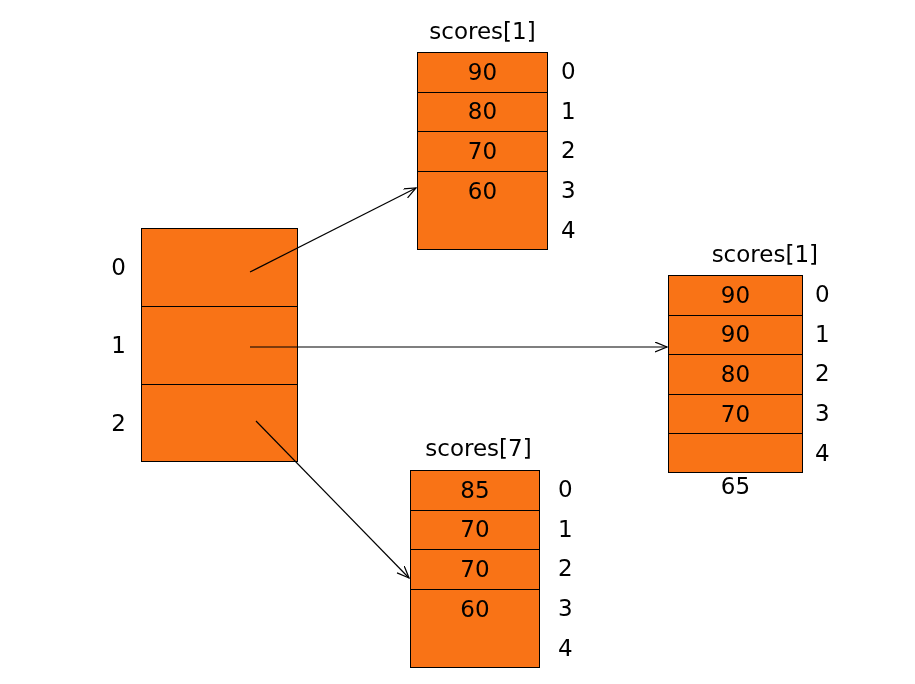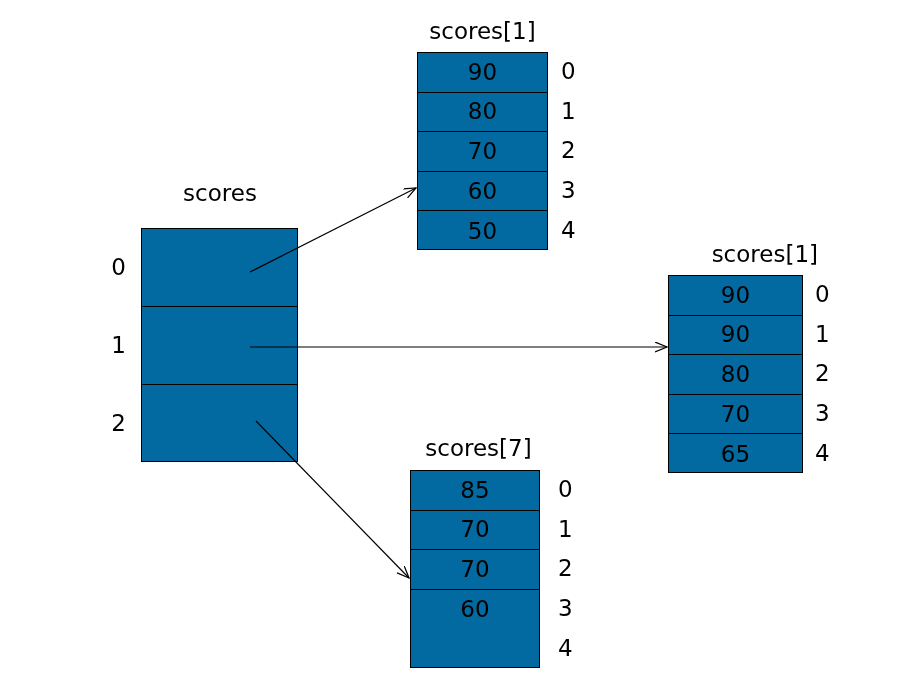--- a/index.html
+++ b/index.html
@@ -22,21 +22,21 @@
     font-size: 23px;
     color: #000000;
     white-space: nowrap;
     text-align: center;
     line-height: 1;
   }
   .arr-box {
     position: absolute;
     border: 1px solid #000000;
     box-sizing: border-box;
-    background: #0369a1;
+    background: #f97316;
   }
   .arr-cell {
     box-sizing: border-box;
     border-bottom: 1px solid #000000;
     display: flex;
     align-items: center;
     justify-content: center;
     font-size: 23px;
     color: #000000;
     line-height: 1;
@@ -63,49 +63,47 @@
     width: 915px;
     height: 684px;
     pointer-events: none;
   }
 </style>
 </head>
 <body>
 
 <div id="canvas">
 
-  <div class="arr-title" id="root-title" style="left: 150px; top: 182px; width: 140px;">scores</div>
 
   <div class="arr-box" id="root-box" style="left: 141px; top: 228px; width: 157px; height: 234px;">
       <div class="arr-cell" style="height: 78px;"></div>
       <div class="arr-cell" style="height: 78px;"></div>
       <div class="arr-cell" style="height: 78px;"></div>
     </div>
 
   <div id="subarrays">
       <div class="arr-title" style="left: 400px; top: 20px; width: 165px;">scores[1]</div>
       <div class="arr-box" style="left: 417px; top: 52px; width: 131px; height: 198px;">
         <div class="arr-cell" style="height: 39.6px;">90</div>
         <div class="arr-cell" style="height: 39.6px;">80</div>
         <div class="arr-cell" style="height: 39.6px;">70</div>
         <div class="arr-cell" style="height: 39.6px;">60</div>
-        <div class="arr-cell" style="height: 39.6px;">50</div>
       </div>
       <div class="idx-label" style="left: 561px; top: 52px; width: 40px; height: 39.6px;">0</div>
       <div class="idx-label" style="left: 561px; top: 91.6px; width: 40px; height: 39.6px;">1</div>
       <div class="idx-label" style="left: 561px; top: 131.2px; width: 40px; height: 39.6px;">2</div>
       <div class="idx-label" style="left: 561px; top: 170.8px; width: 40px; height: 39.6px;">3</div>
       <div class="idx-label" style="left: 561px; top: 210.4px; width: 40px; height: 39.6px;">4</div>
       <div class="arr-title" style="left: 653px; top: 243px; width: 165px; text-align: right;">scores[1]</div>
       <div class="arr-box" style="left: 668px; top: 275px; width: 135px; height: 198px;">
         <div class="arr-cell" style="height: 39.6px;">90</div>
         <div class="arr-cell" style="height: 39.6px;">90</div>
         <div class="arr-cell" style="height: 39.6px;">80</div>
         <div class="arr-cell" style="height: 39.6px;">70</div>
-        <div class="arr-cell" style="height: 39.6px;">65</div>
+        <div class="arr-cell" style="height: 39.6px; margin-top: 32px;">65</div>
       </div>
       <div class="idx-label" style="left: 815px; top: 275px; width: 40px; height: 39.6px;">0</div>
       <div class="idx-label" style="left: 815px; top: 314.6px; width: 40px; height: 39.6px;">1</div>
       <div class="idx-label" style="left: 815px; top: 354.2px; width: 40px; height: 39.6px;">2</div>
       <div class="idx-label" style="left: 815px; top: 393.8px; width: 40px; height: 39.6px;">3</div>
       <div class="idx-label" style="left: 815px; top: 433.4px; width: 40px; height: 39.6px;">4</div>
       <div class="arr-title" style="left: 396px; top: 437px; width: 165px;">scores[7]</div>
       <div class="arr-box" style="left: 410px; top: 470px; width: 130px; height: 198px;">
         <div class="arr-cell" style="height: 39.6px;">85</div>
         <div class="arr-cell" style="height: 39.6px;">70</div>

